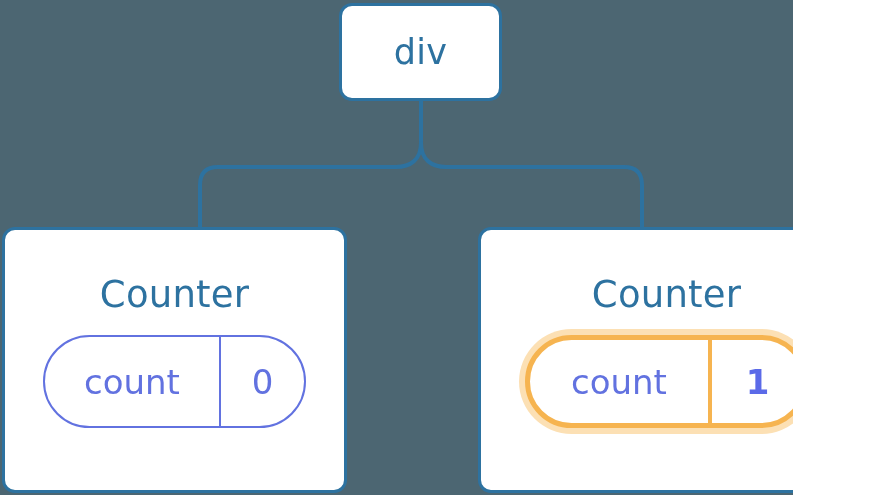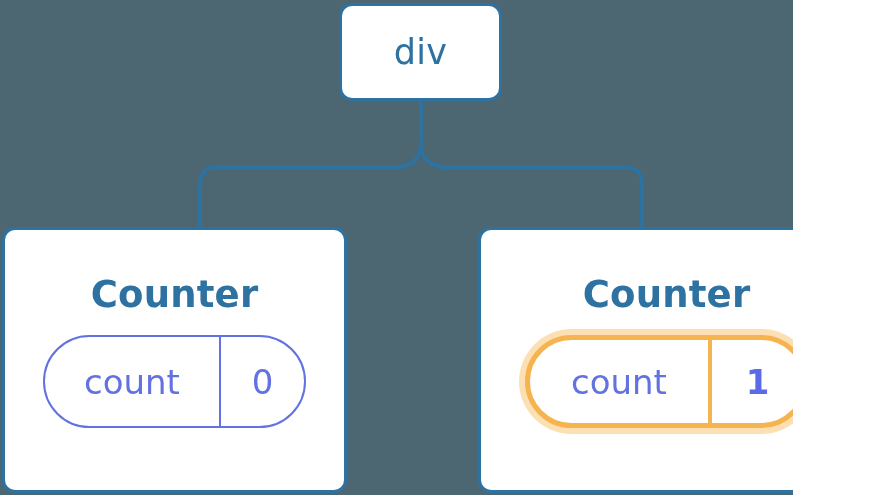--- a/index.html
+++ b/index.html
@@ -68,21 +68,20 @@
   }
   #card-counter-right {
     left: 478px;
     width: 377px;
   }
   .counter-title {
     font-size: 37px;
     color: #2d72a0;
     line-height: 1;
     letter-spacing: 0.2px;
-    font-weight: bold;
   }
 
   
   .pill-wrap {
     position: relative;
     margin-top: 22px;
   }
   .pill {
     position: relative;
     box-sizing: border-box;

